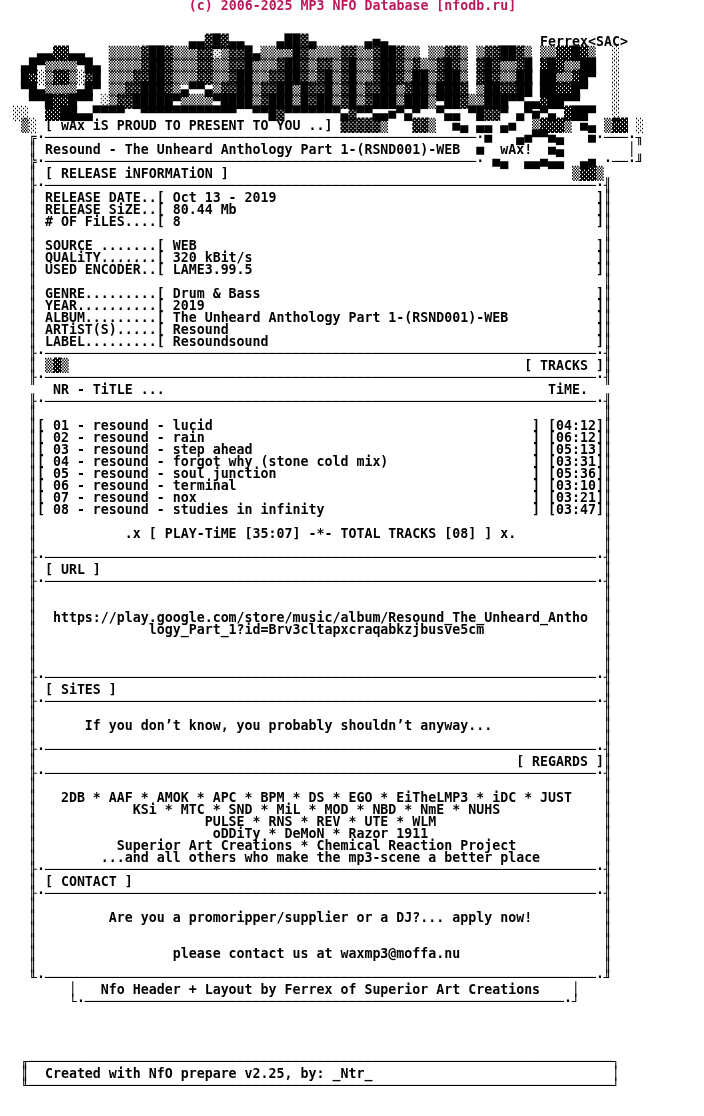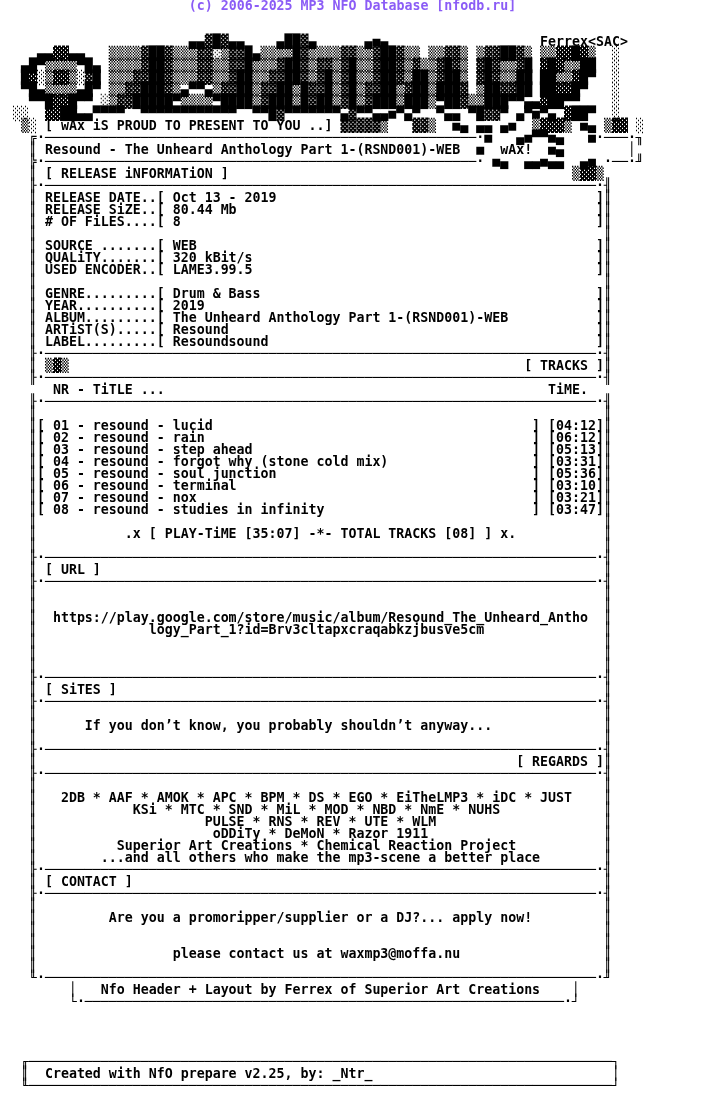--- a/index.html
+++ b/index.html
@@ -17,21 +17,21 @@
     overflow:hidden;
   }
   pre{
     margin:0;
     font-family:inherit;
     font-size:inherit;
     line-height:inherit;
     white-space:pre;
   }
   pre.banner{
-    color:#8b5cf6;
+    color:#be185d;
     text-align:center;
     padding-right:4px;
   }
 </style>
 </head>
 <body>
 
 <div class="page">
   <pre class="banner">(c) 2006-2025 MP3 NFO Database [nfodb.ru]</pre>
   <pre id="sec-logo"> 

